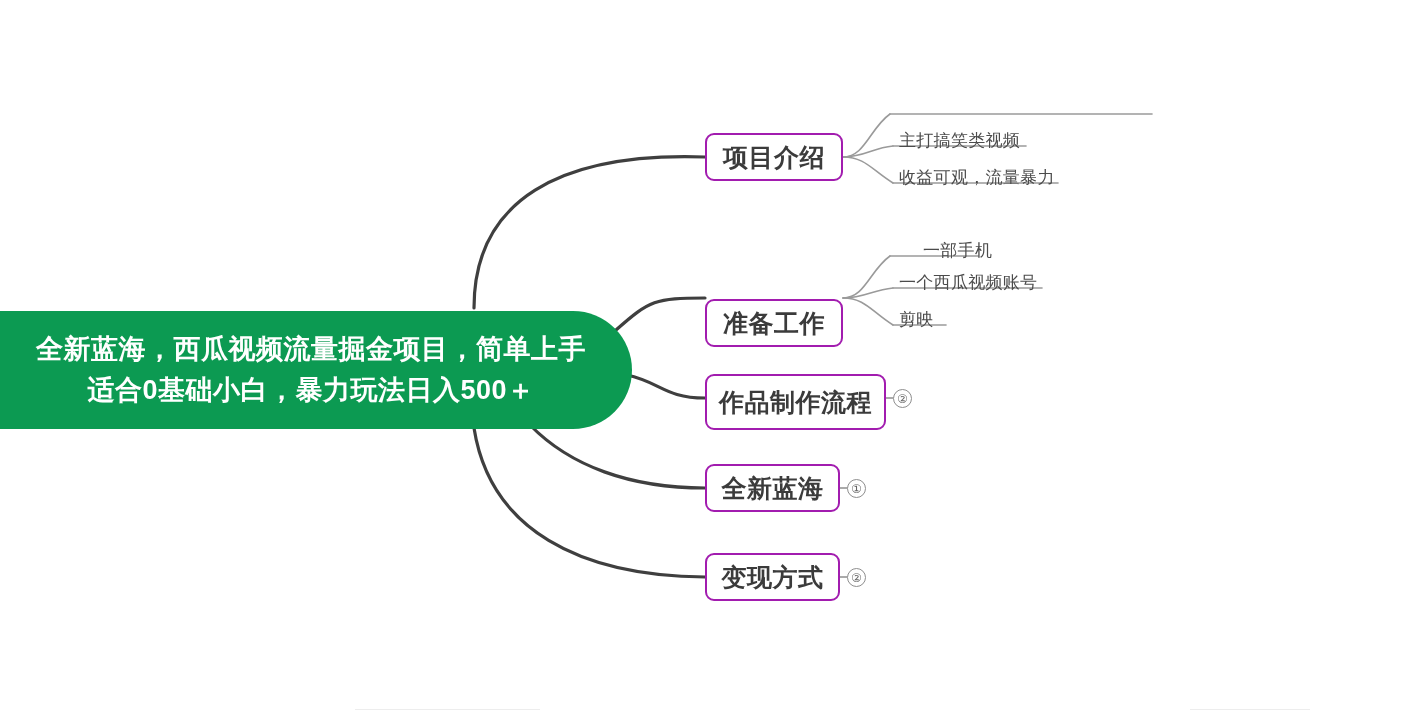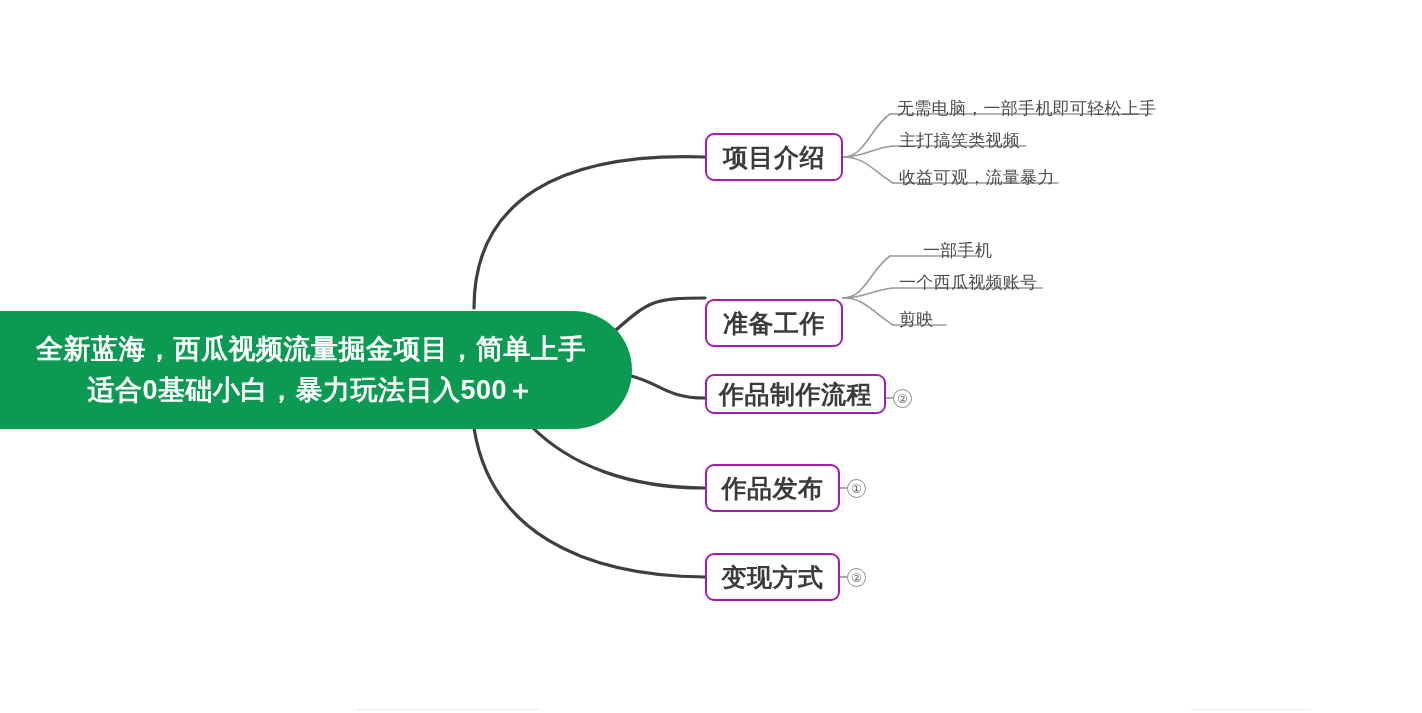--- a/index.html
+++ b/index.html
@@ -164,43 +164,42 @@
   </div>
 
   <div class="branch-node" style="left:705px; top:133px; width:138px; height:48px;">
     <span class="branch-label">项目介绍</span>
   </div>
 
   <div class="branch-node" style="left:705px; top:274px; width:138px; height:48px;margin-top:25px;">
     <span class="branch-label">准备工作</span>
   </div>
 
-  <div class="branch-node" style="left:705px; top:374px; width:181px; height:40px;">
+  <div class="branch-node" style="left:705px; top:374px; width:181px; height:56px;">
     <span class="branch-label">作品制作流程</span>
   </div>
 
   <div class="branch-node" style="left:705px; top:464px; width:135px; height:48px;">
-    <span class="branch-label">作品发布</span>
+    <span class="branch-label">全新蓝海</span>
   </div>
 
   <div class="branch-node" style="left:705px; top:553px; width:135px; height:48px;">
     <span class="branch-label">变现方式</span>
   </div>
 
   <div class="count-badge" style="left:893px; top:389px;">
     <span>②</span>
   </div>
   <div class="count-badge" style="left:847px; top:479px;">
     <span>①</span>
   </div>
   <div class="count-badge" style="left:847px; top:568px;">
     <span>②</span>
   </div>
 
-  <div class="leaf-label" style="left:897px; top:97px;">无需电脑，一部手机即可轻松上手</div>
   <div class="leaf-label" style="left:899px; top:129px;">主打搞笑类视频</div>
   <div class="leaf-label" style="left:899px; top:166px;">收益可观，流量暴力</div>
 
   <div class="leaf-label" style="left:899px; top:239px;margin-left:24px;">一部手机</div>
   <div class="leaf-label" style="left:899px; top:271px;">一个西瓜视频账号</div>
   <div class="leaf-label" style="left:899px; top:308px;">剪映</div>
 
   <div class="bottom-strip" style="left:355px; top:709px; width:185px;"></div>
   <div class="bottom-strip" style="left:1190px; top:709px; width:120px;"></div>
 

